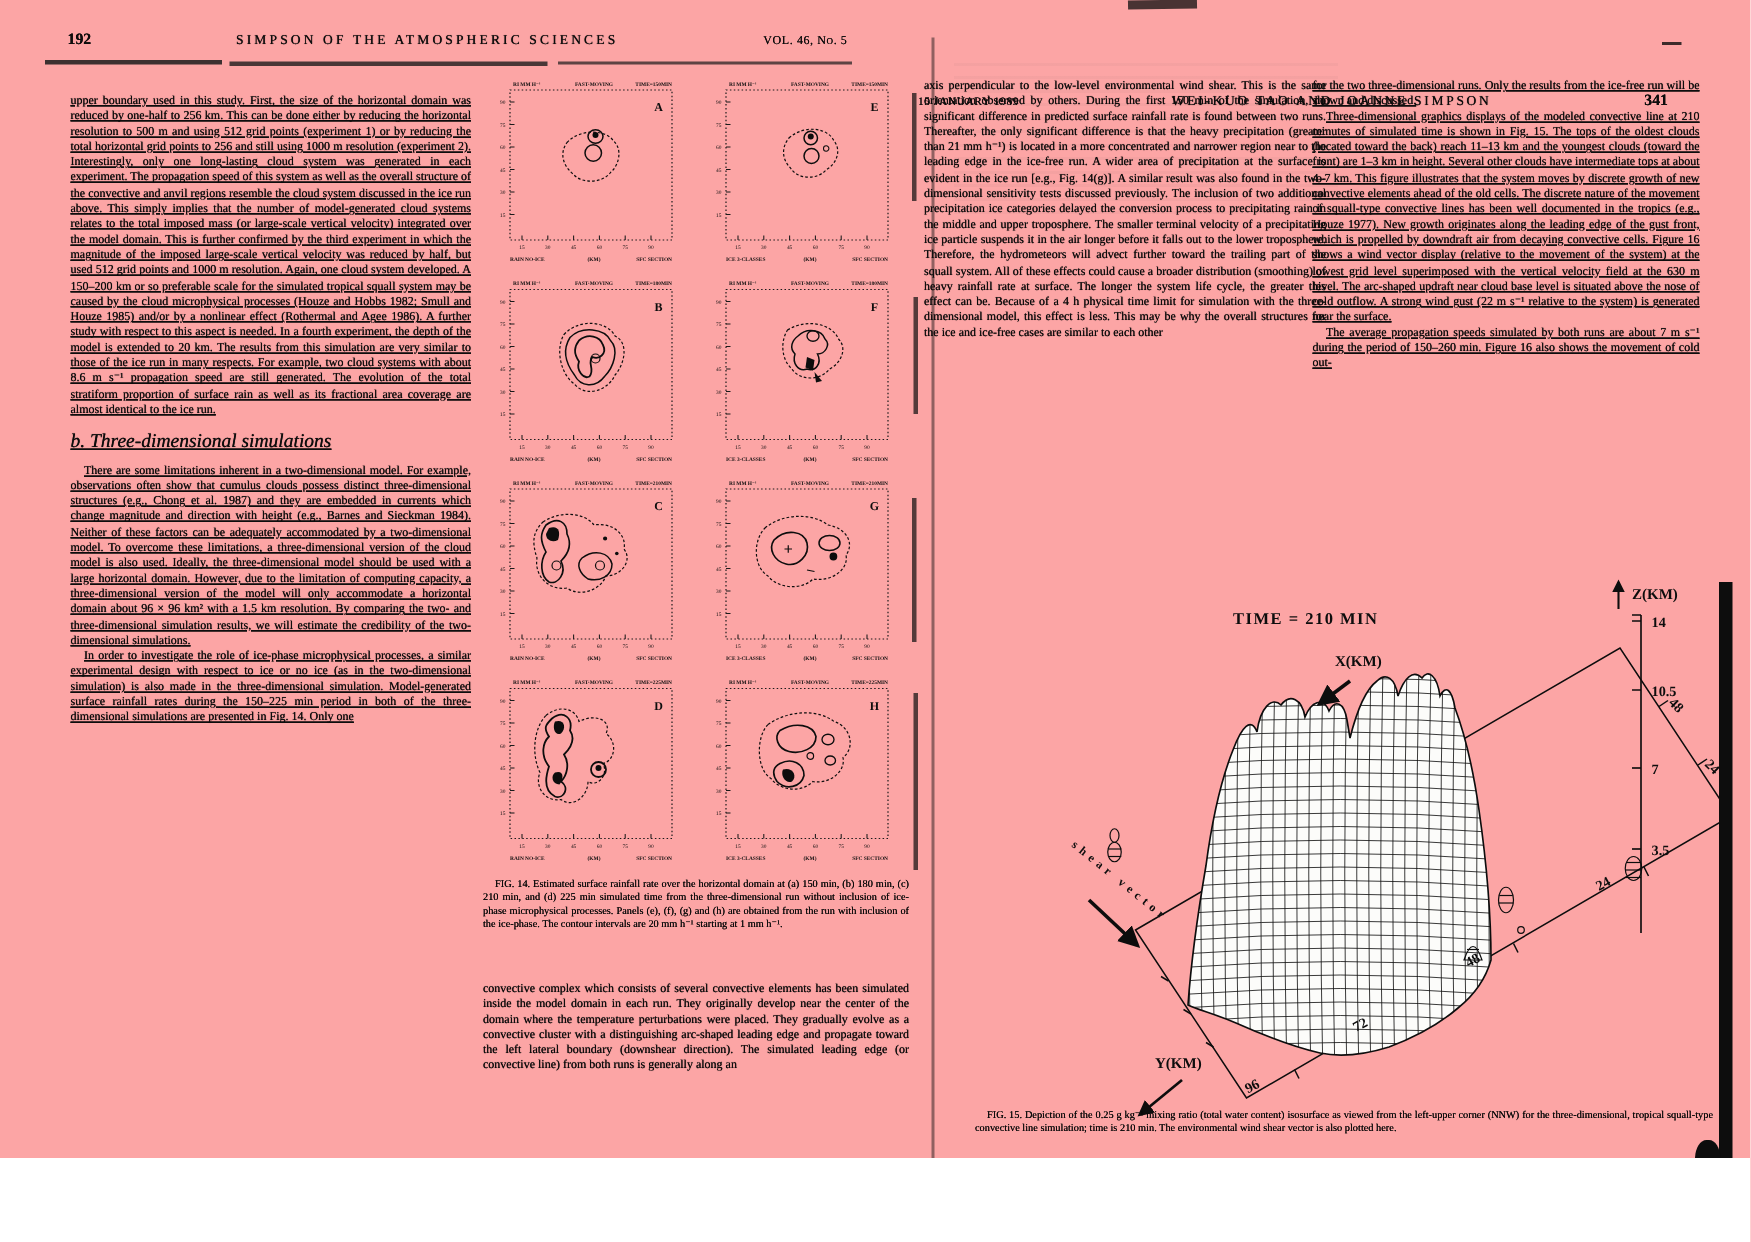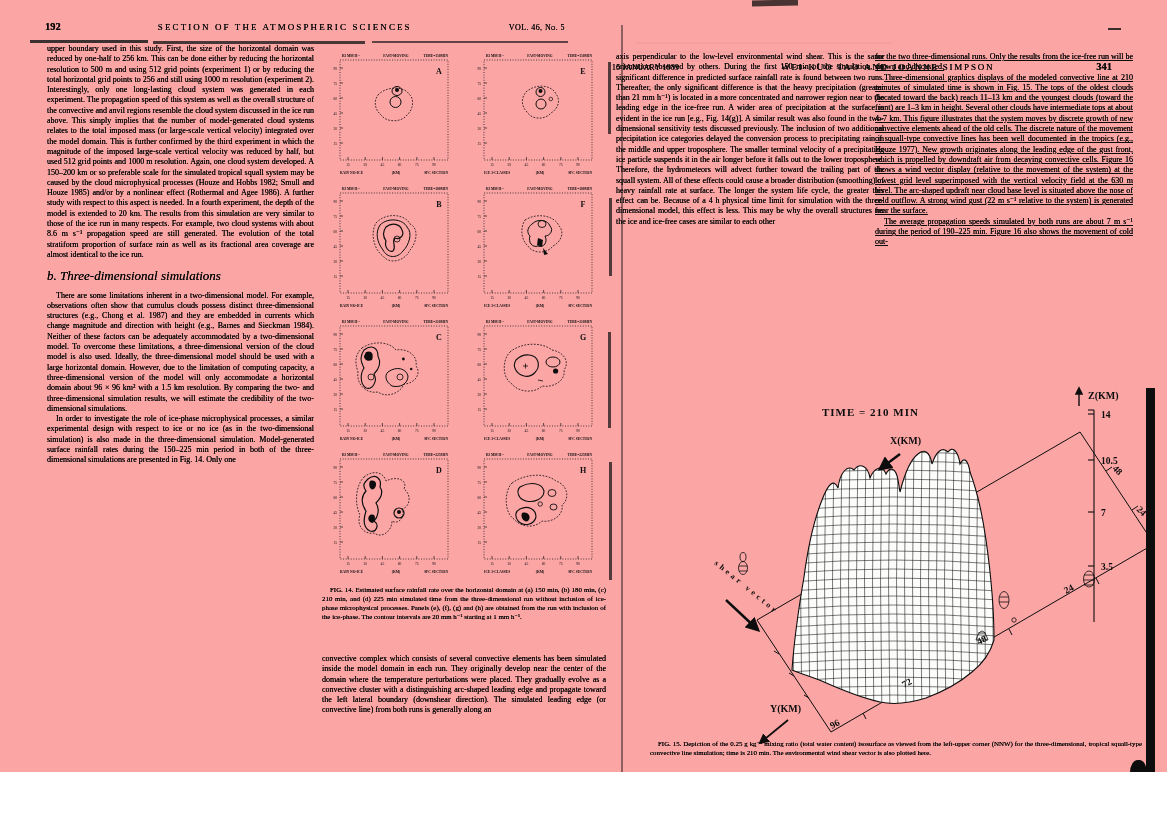--- a/index.html
+++ b/index.html
@@ -23,28 +23,28 @@
   .ghost{position:absolute;opacity:.55;
      background:repeating-linear-gradient(180deg, rgba(60,60,60,.07) 0 2px, rgba(0,0,0,0) 2px 9px);}
 </style>
 </head>
 <body>
 
 <div id="canvas">
 
   <div class="abs pghead" style="left:45px;top:21px;width:520px;">
     <span class="pgnum">192</span>
-    <span class="jtitle">SECTION OF THE ATMOSPHERIC SCIENCES</span>
+    <span class="jtitle">SIMPSON OF THE ATMOSPHERIC SCIENCES</span>
     <span class="jvol">VOL. 46, No. 5</span>
   </div>
   <div class="rule" style="left:30px;top:40px;width:118px;height:3px;opacity:.85;"></div>
   <div class="rule" style="left:153px;top:41px;width:212px;height:2.5px;opacity:.8;"></div>
   <div class="rule" style="left:372px;top:41px;width:196px;height:2px;opacity:.7;"></div>
 
-  <div class="abs para" style="left:47px;top:44px;width:267px;">
+  <div class="abs para" style="left:47px;top:62px;width:267px;text-decoration:underline;">
     <p>upper boundary used in this study. First, the size of the horizontal domain was reduced by one-half to 256 km. This can be done either by reducing the horizontal resolution to 500 m and using 512 grid points (experiment 1) or by reducing the total horizontal grid points to 256 and still using 1000 m resolution (experiment 2). Interestingly, only one long-lasting cloud system was generated in each experiment. The propagation speed of this system as well as the overall structure of the convective and anvil regions resemble the cloud system discussed in the ice run above. This simply implies that the number of model-generated cloud systems relates to the total imposed mass (or large-scale vertical velocity) integrated over the model domain. This is further confirmed by the third experiment in which the magnitude of the imposed large-scale vertical velocity was reduced by half, but used 512 grid points and 1000 m resolution. Again, one cloud system developed. A 150–200 km or so preferable scale for the simulated tropical squall system may be caused by the cloud microphysical processes (Houze and Hobbs 1982; Smull and Houze 1985) and/or by a nonlinear effect (Rothermal and Agee 1986). A further study with respect to this aspect is needed. In a fourth experiment, the depth of the model is extended to 20 km. The results from this simulation are very similar to those of the ice run in many respects. For example, two cloud systems with about 8.6 m s⁻¹ propagation speed are still generated. The evolution of the total stratiform proportion of surface rain as well as its fractional area coverage are almost identical to the ice run.</p>
     <p class="heading-b">b. Three-dimensional simulations</p>
     <p class="ind">There are some limitations inherent in a two-dimensional model. For example, observations often show that cumulus clouds possess distinct three-dimensional structures (e.g., Chong et al. 1987) and they are embedded in currents which change magnitude and direction with height (e.g., Barnes and Sieckman 1984). Neither of these factors can be adequately accommodated by a two-dimensional model. To overcome these limitations, a three-dimensional version of the cloud model is also used. Ideally, the three-dimensional model should be used with a large horizontal domain. However, due to the limitation of computing capacity, a three-dimensional version of the model will only accommodate a horizontal domain about 96 × 96 km² with a 1.5 km resolution. By comparing the two- and three-dimensional simulation results, we will estimate the credibility of the two-dimensional simulations.</p>
     <p class="ind">In order to investigate the role of ice-phase microphysical processes, a similar experimental design with respect to ice or no ice (as in the two-dimensional simulation) is also made in the three-dimensional simulation. Model-generated surface rainfall rates during the 150–225 min period in both of the three-dimensional simulations are presented in Fig. 14. Only one</p>
   </div>
 
   <div id="fig14" class="abs" style="left:322px;top:50px;width:288px;">
     <svg class="p14" viewBox="0 0 142 133" width="142" height="133">
         <text x="20" y="7" font-size="3.6" text-anchor="start" font-weight="bold">RI  MM H⁻¹</text>
         <text x="74" y="7" font-size="3.6" text-anchor="middle" font-weight="bold">FAST-MOVING</text>
@@ -394,21 +394,21 @@
   <div class="artifact" style="left:1108px;top:28px;width:13px;height:1.5px;opacity:.8;"></div>
   <div class="ghost" style="left:636px;top:42px;width:256px;height:108px;"></div>
 
   <div class="abs para" style="left:616px;top:52px;width:268px;">
     <p>axis perpendicular to the low-level environmental wind shear. This is the same orientation observed by others. During the first 150 min of the simulation, no significant difference in predicted surface rainfall rate is found between two runs. Thereafter, the only significant difference is that the heavy precipitation (greater than 21 mm h⁻¹) is located in a more concentrated and narrower region near to the leading edge in the ice-free run. A wider area of precipitation at the surface is evident in the ice run [e.g., Fig. 14(g)]. A similar result was also found in the two-dimensional sensitivity tests discussed previously. The inclusion of two additional precipitation ice categories delayed the conversion process to precipitating rain in the middle and upper troposphere. The smaller terminal velocity of a precipitating ice particle suspends it in the air longer before it falls out to the lower troposphere. Therefore, the hydrometeors will advect further toward the trailing part of the squall system. All of these effects could cause a broader distribution (smoothing) of heavy rainfall rate at surface. The longer the system life cycle, the greater this effect can be. Because of a 4 h physical time limit for simulation with the three-dimensional model, this effect is less. This may be why the overall structures for the ice and ice-free cases are similar to each other</p>
   </div>
 
   <div class="abs para" style="left:875px;top:52px;width:258px;text-decoration:underline;">
     <p>for the two three-dimensional runs. Only the results from the ice-free run will be shown and discussed.</p>
     <p class="ind">Three-dimensional graphics displays of the modeled convective line at 210 minutes of simulated time is shown in Fig. 15. The tops of the oldest clouds (located toward the back) reach 11–13 km and the youngest clouds (toward the front) are 1–3 km in height. Several other clouds have intermediate tops at about 4–7 km. This figure illustrates that the system moves by discrete growth of new convective elements ahead of the old cells. The discrete nature of the movement of squall-type convective lines has been well documented in the tropics (e.g., Houze 1977). New growth originates along the leading edge of the gust front, which is propelled by downdraft air from decaying convective cells. Figure 16 shows a wind vector display (relative to the movement of the system) at the lowest grid level superimposed with the vertical velocity field at the 630 m level. The arc-shaped updraft near cloud base level is situated above the nose of cold outflow. A strong wind gust (22 m s⁻¹ relative to the system) is generated near the surface.</p>
-    <p class="ind">The average propagation speeds simulated by both runs are about 7 m s⁻¹ during the period of 190–225 min. Figure 16 also shows the movement of cold out-</p>
+    <p class="ind">The average propagation speeds simulated by both runs are about 7 m s⁻¹ during the period of 150–260 min. Figure 16 also shows the movement of cold out-</p>
   </div>
 
   <svg id="fig15" class="abs" style="left:642px;top:372px;" viewBox="0 0 520 380" width="520" height="380">
     <defs>
       <marker id="ah" viewBox="0 0 10 10" refX="8" refY="5" markerWidth="6" markerHeight="6" orient="auto-start-reverse">
         <path d="M0,0 L10,5 L0,10 Z" fill="#0d0d0d"></path>
       </marker>
       <clipPath id="mclip">
           <path d="M150,298 C152,270 156,240 162,205 C166,175 172,148 180,128 C186,112 192,106 196,116 C198,100 206,92 212,98 C218,90 226,94 228,106 C232,96 240,92 244,102 C248,94 254,96 256,108 L258,120 C262,104 268,88 276,82 C282,76 288,80 290,92 C294,80 300,74 306,80 C310,74 316,78 318,92 C322,84 326,88 328,100 C334,116 340,140 344,168 C348,196 352,230 352,268 C348,282 340,292 330,300 C316,312 300,320 284,326 C268,331 252,333 238,330 C220,326 200,318 182,310 C168,304 156,301 150,298 Z"></path>
         </clipPath>

